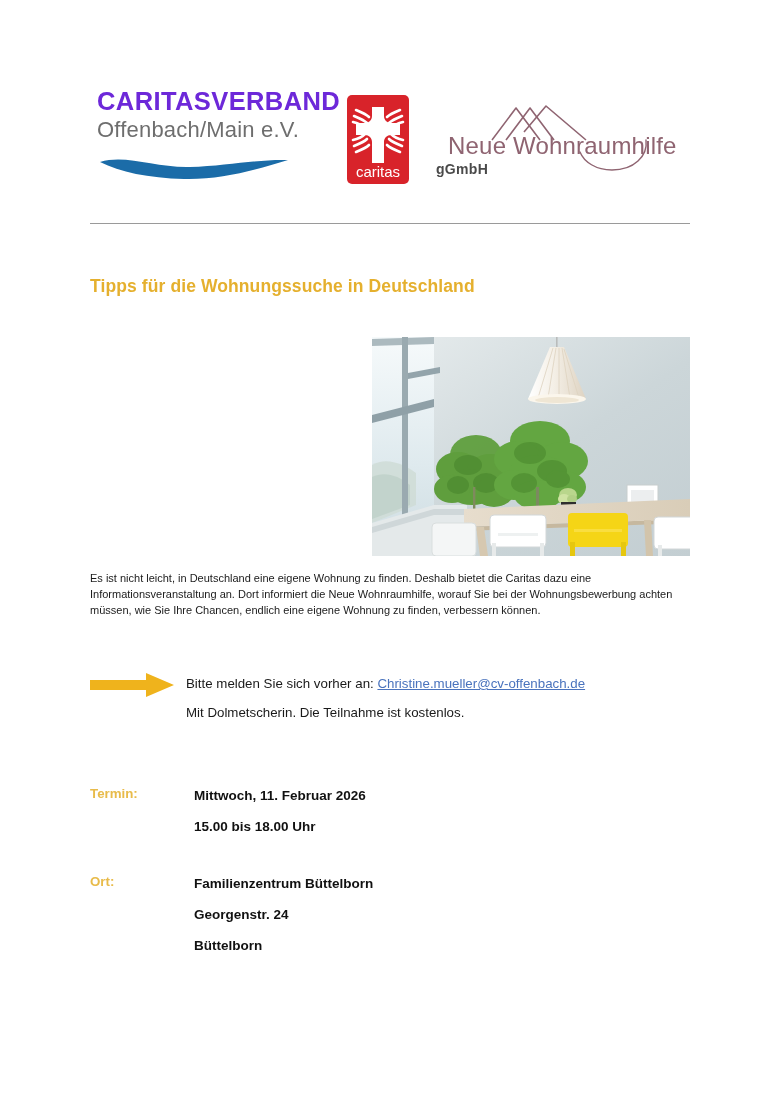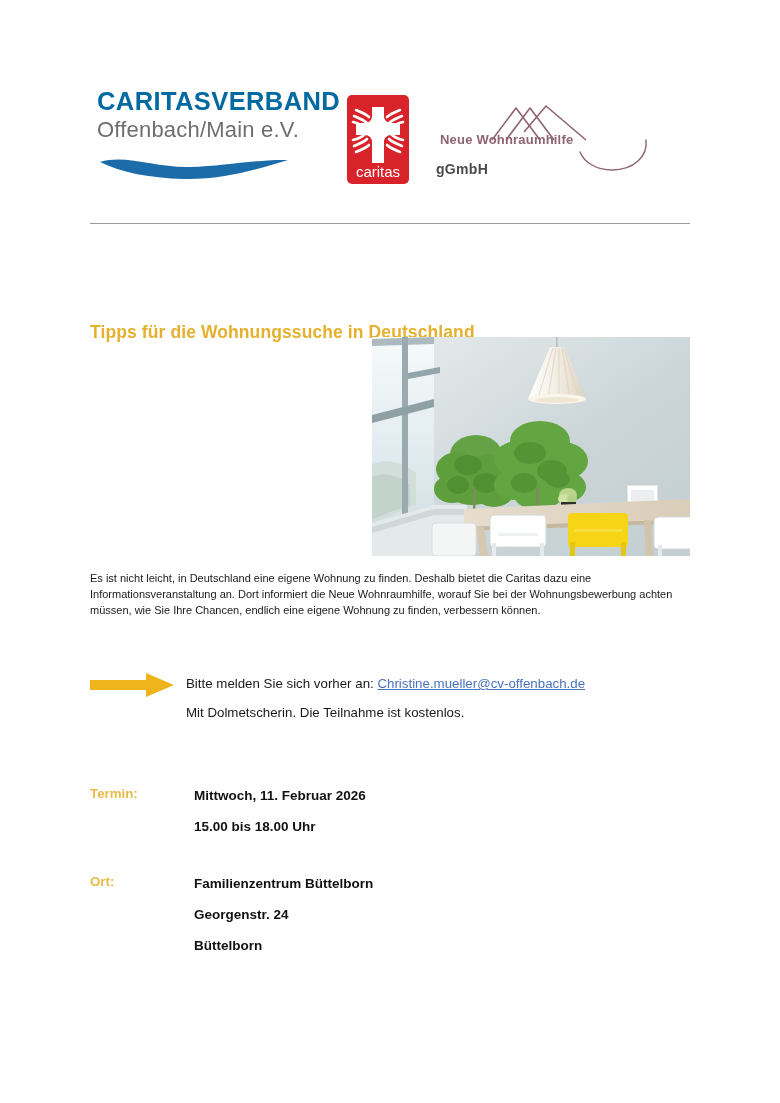--- a/index.html
+++ b/index.html
@@ -33,21 +33,21 @@
   .caritas-word {
     position: absolute;
     left: 97px;
     top: 0px;
     width: 250px;
   }
   .caritas-line1 {
     font-size: 25.5px;
     font-weight: 700;
     letter-spacing: 0.4px;
-    color: #0369a1;
+    color: #6d28d9;
     line-height: 30px;
     white-space: nowrap;
   }
   .caritas-line2 {
     font-size: 22px;
     font-weight: 400;
     letter-spacing: 0.2px;
     color: #6e6e6e;
     line-height: 27px;
     white-space: nowrap;
@@ -79,24 +79,24 @@
   }
   .nwh-roof {
     position: absolute;
     left: 58px;
     top: 0px;
     width: 100px;
     height: 40px;
   }
   .nwh-name {
     position: absolute;
-    left: 8px;
+    left: 16px;
     top: 30px;
-    font-size: 13px;
-    font-weight: 700;
+    font-size: 24px;
+    font-weight: 400;
     color: #8f6471;
     letter-spacing: 0.2px;
     white-space: nowrap;
   }
   .nwh-swoosh {
     position: absolute;
     left: 140px;
     top: 36px;
     width: 80px;
     height: 36px;
@@ -124,21 +124,20 @@
   
   .doc-title {
     position: absolute;
     left: 90px;
     top: 276px;
     font-size: 17.5px;
     font-weight: 700;
     color: #e5b02e;
     letter-spacing: 0.1px;
     white-space: nowrap;
-    margin-top: 46px;
   }
 
   
   .photo {
     position: absolute;
     left: 372px;
     top: 337px;
     width: 318px;
     height: 219px;
     overflow: hidden;

